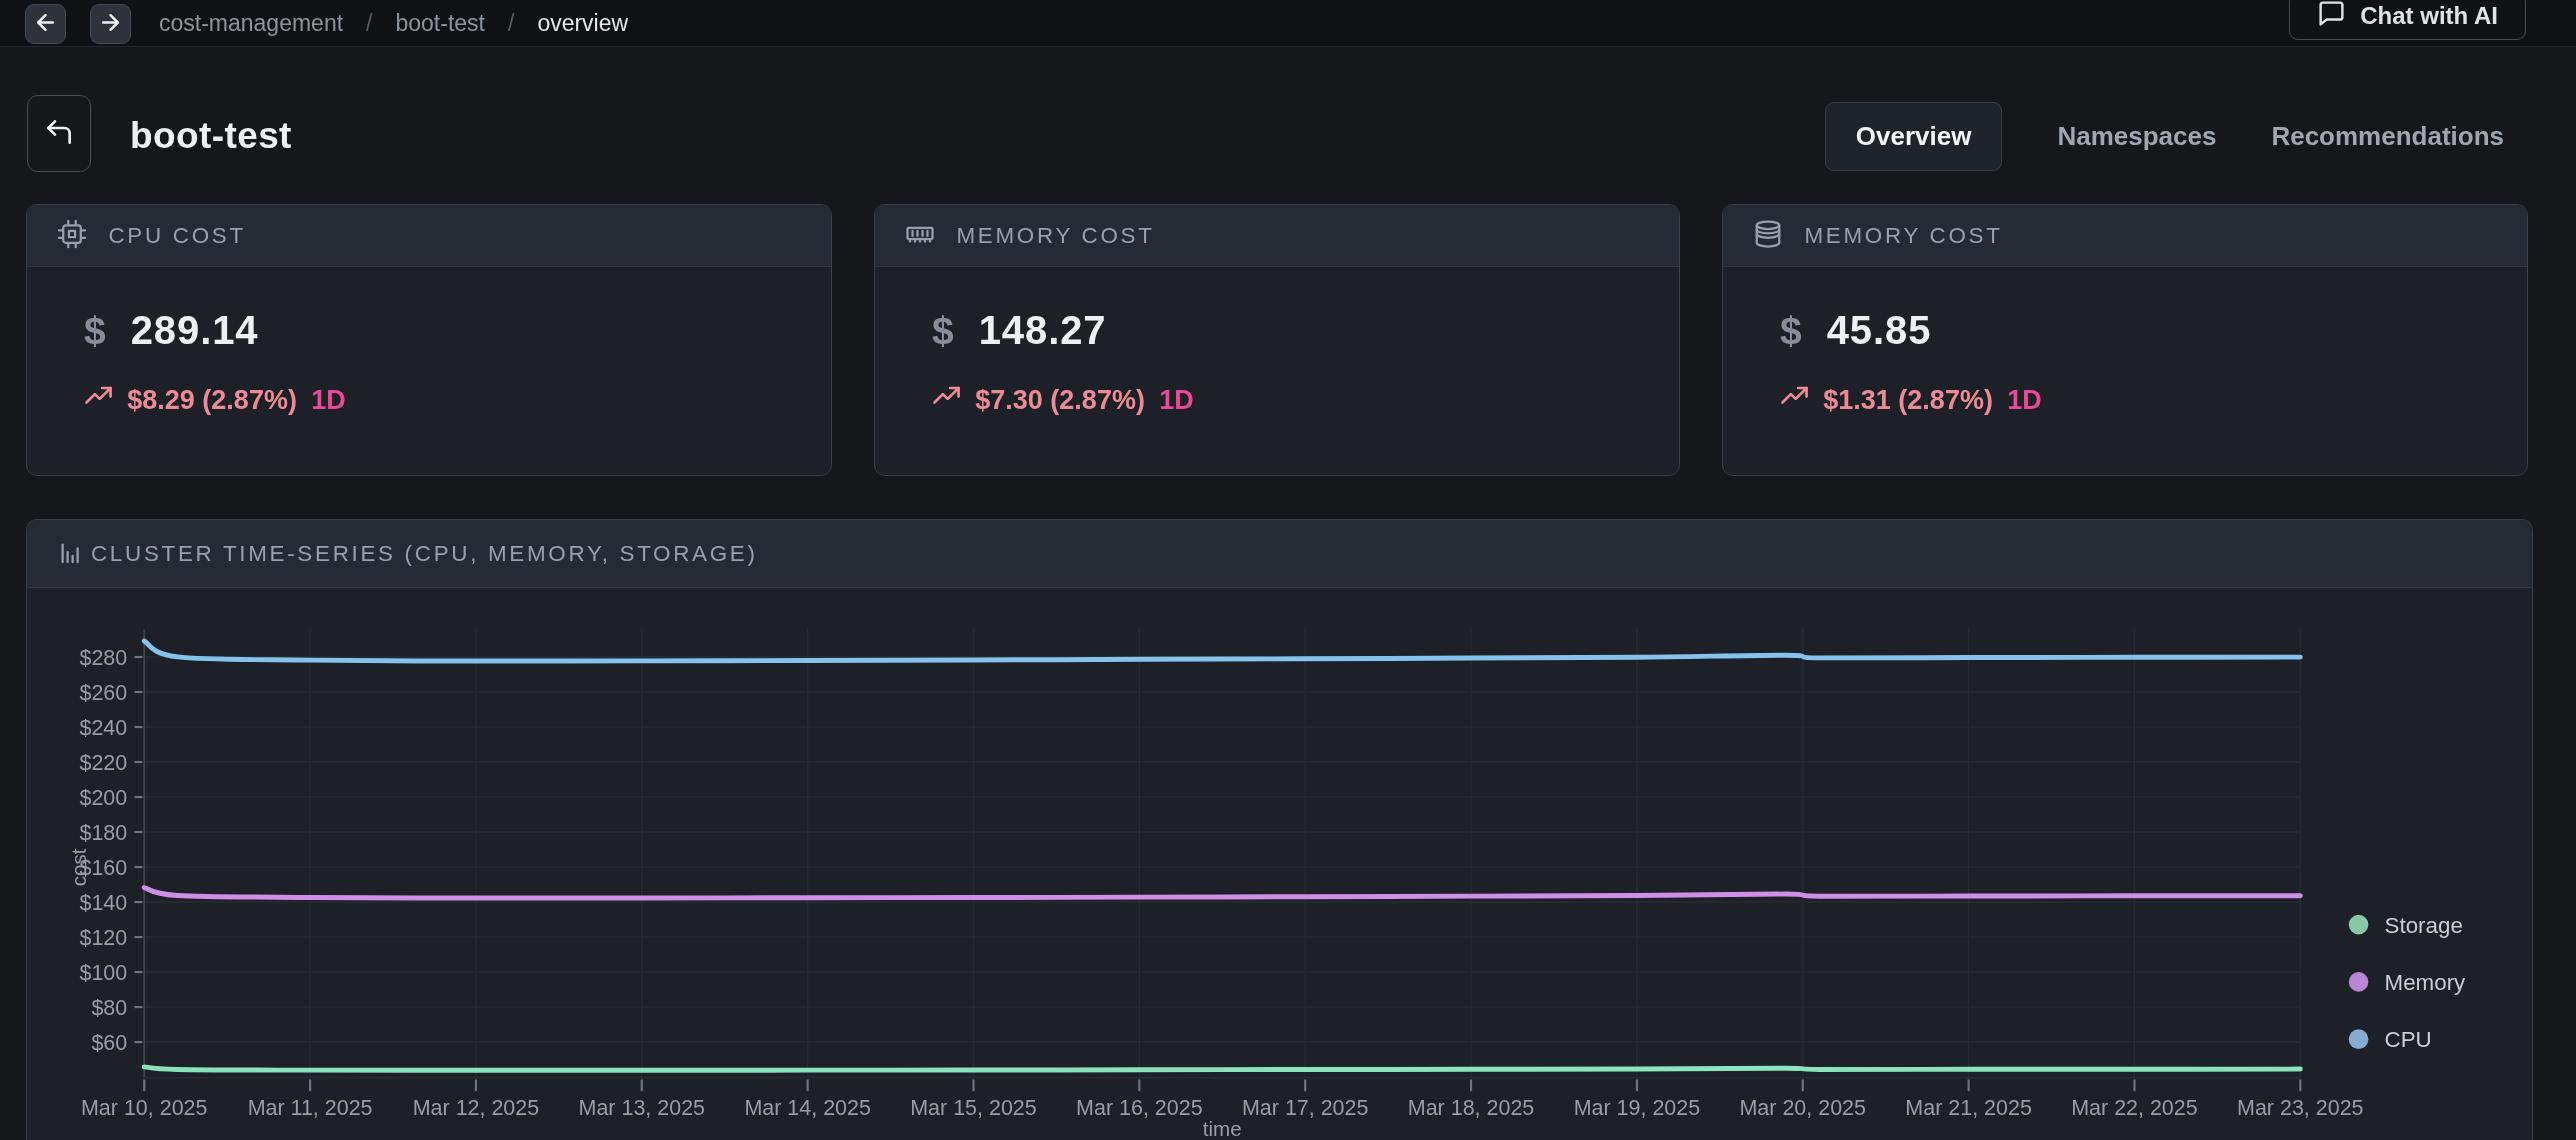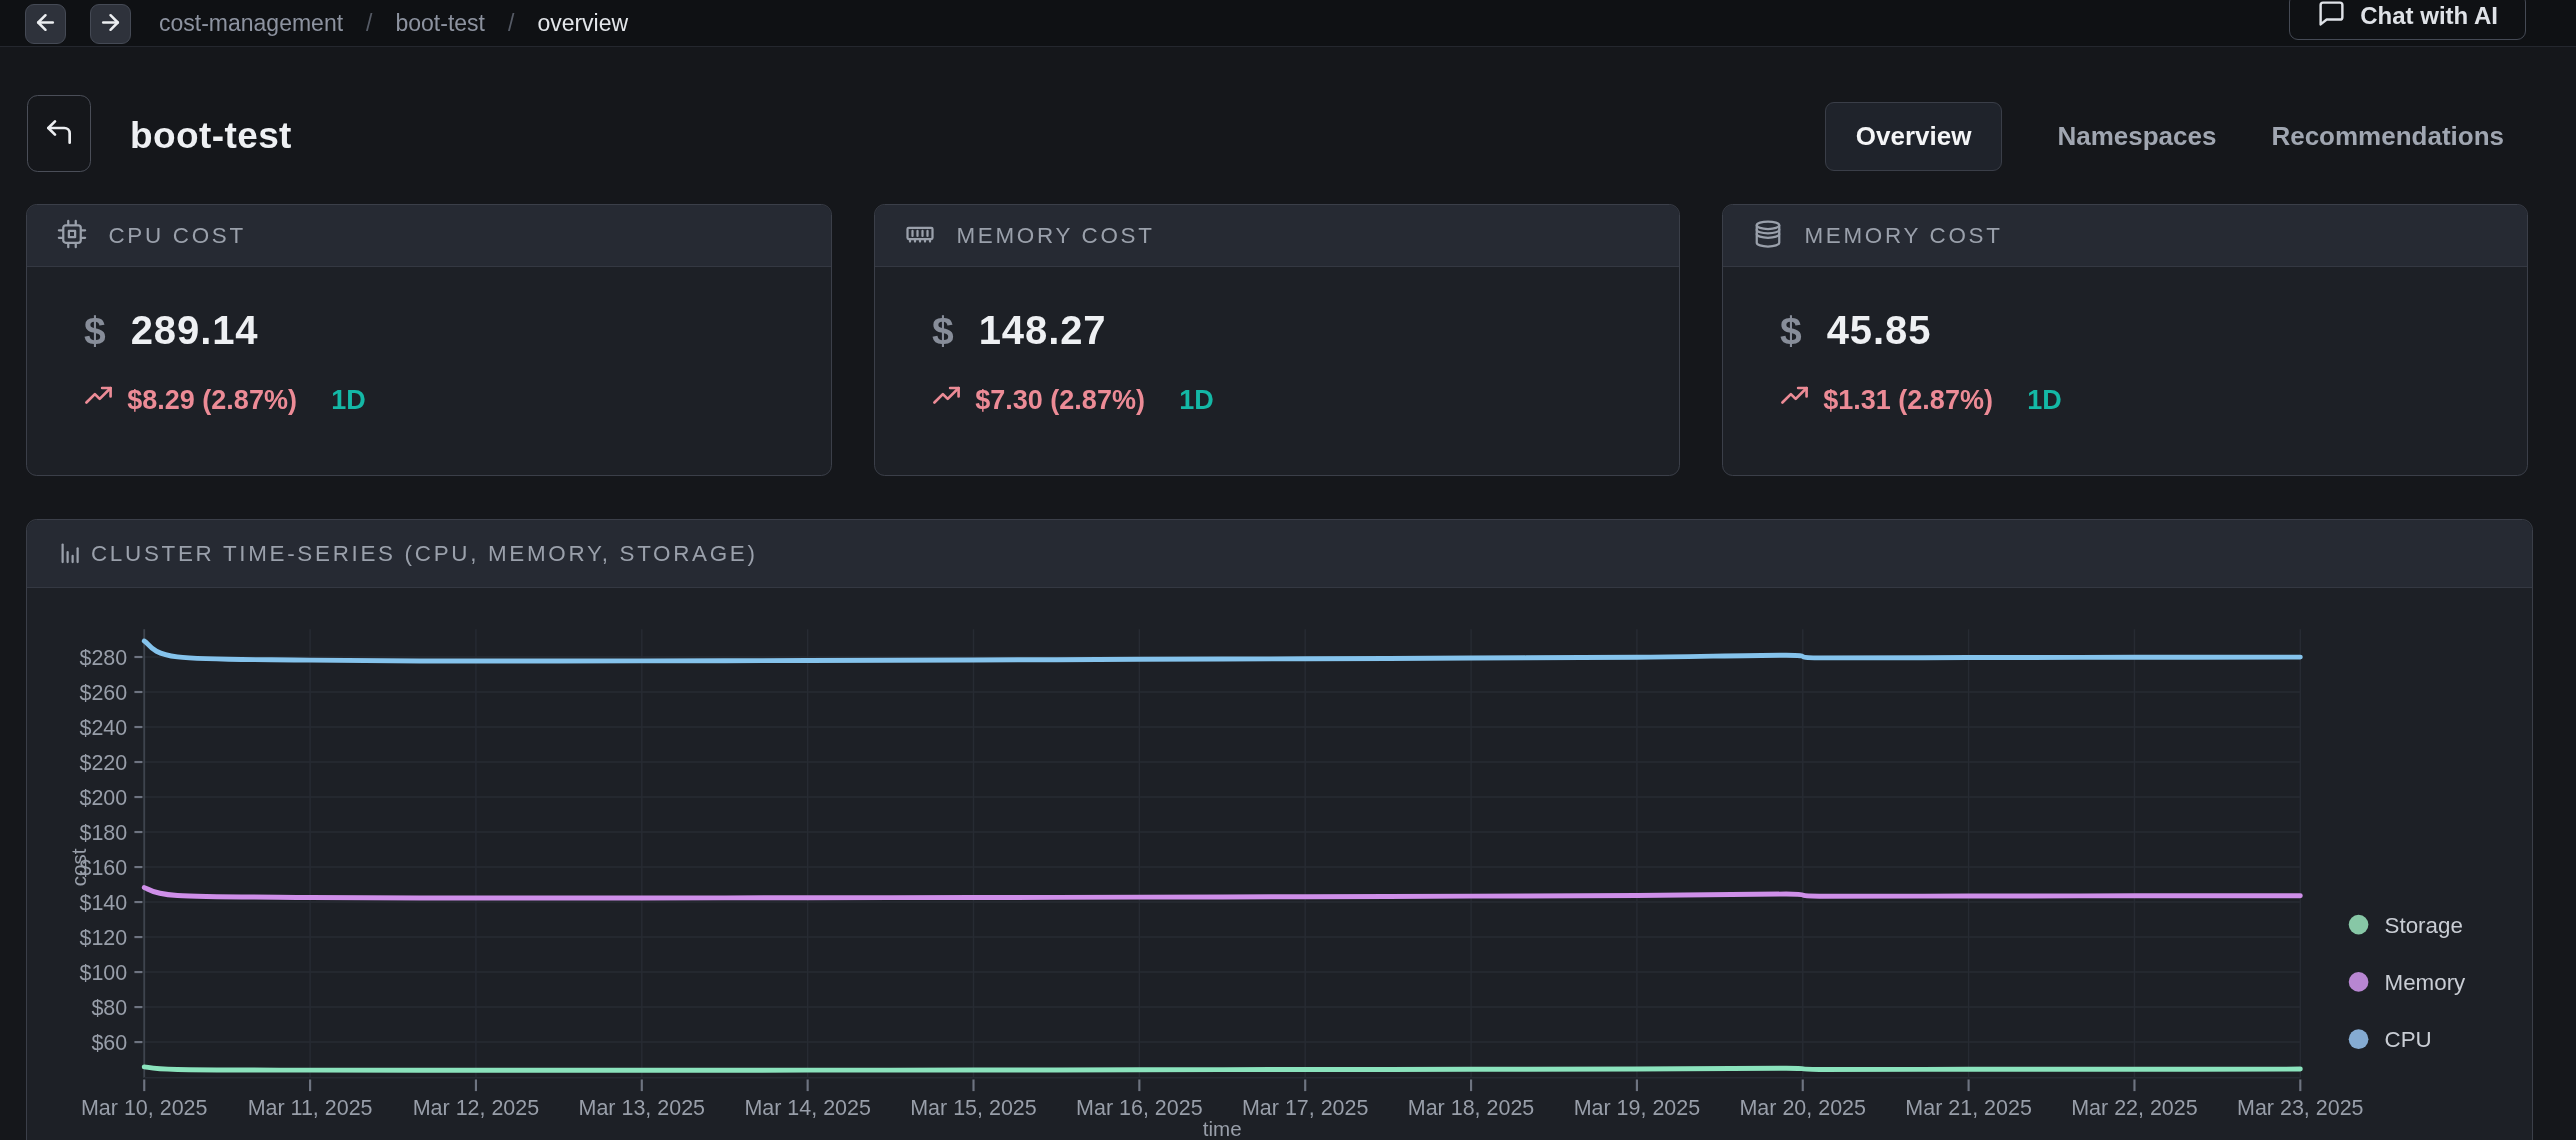--- a/index.html
+++ b/index.html
@@ -47,21 +47,21 @@
                  display:flex; align-items:center; gap:21.5px; padding:9px 30px; color:#9aa0ab; }
   .card-header svg { width:30px; height:30px; flex:0 0 auto; }
   .card-label { font-size:22.4px; letter-spacing:2.7px; }
   .card-body { padding:41px 0 0 57px; }
   .value-row { display:flex; align-items:baseline; gap:25px; }
   .currency { font-size:39px; font-weight:bold; color:#878d99; }
   .value { font-size:40px; font-weight:bold; color:#eef0f3; letter-spacing:0.9px; }
   .delta-row { margin-top:29px; display:flex; align-items:center; gap:14.3px; font-size:27px;font-weight:bold; }
   .delta-row svg { width:29px; height:29px; }
   .delta { color:#ec8b96; }
-  .period { color:#14b8a6;margin-left:20px; }
+  .period { color:#ec4899; }
 
   
   .chart-card { position:absolute; left:26px; top:519px; width:2507px; height:698px;
                 background:#1d2026; border:0.9px solid #3b3f49; border-radius:10.7px; }
   .chart-header { height:68px; background:#262a33; border-bottom:0.9px solid #343842;
                   border-radius:10.7px 10.7px 0 0; display:flex; align-items:center; gap:4px;
                   padding:0 30px; color:#9aa0ab; }
   .chart-header svg { width:30px; height:30px; }
   .chart-title { font-size:22.4px; letter-spacing:2.7px; }
   #chart { position:relative; width:2507px; height:573px; }

